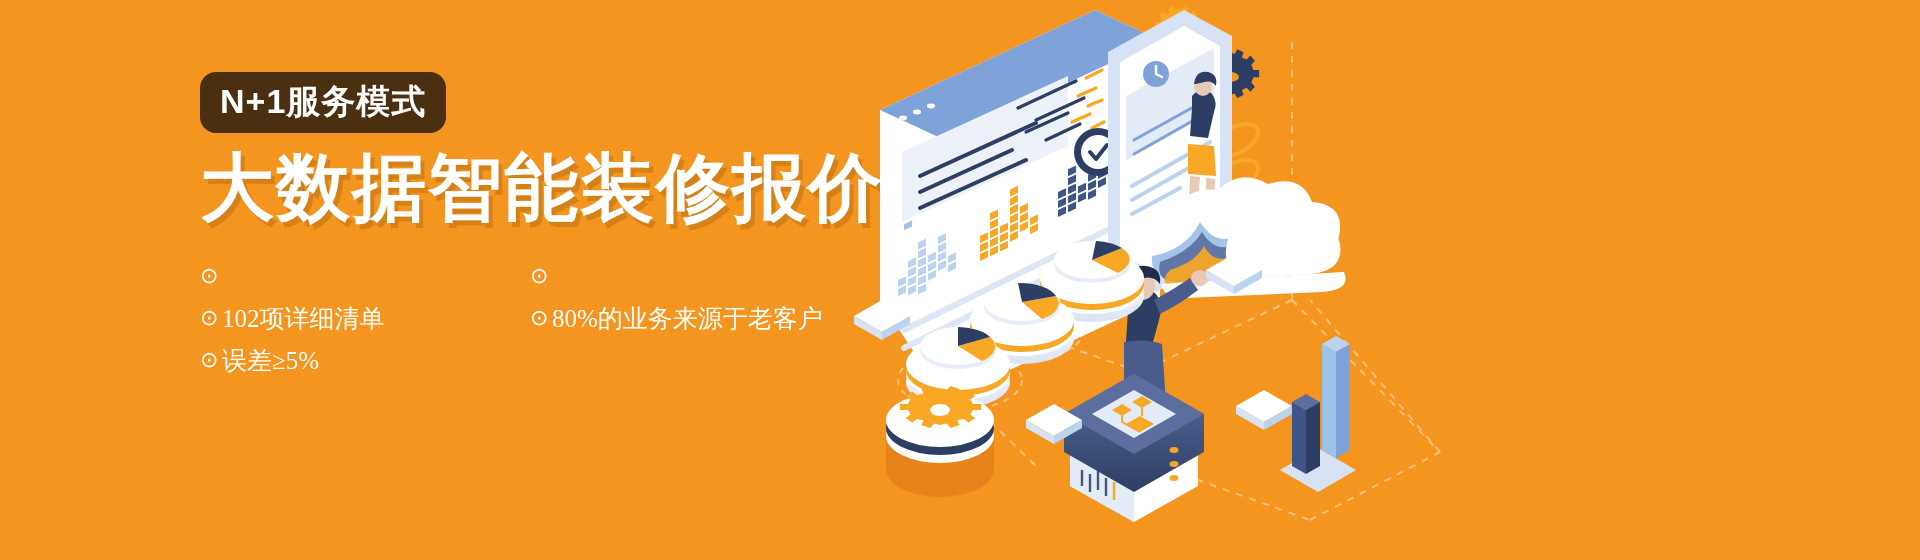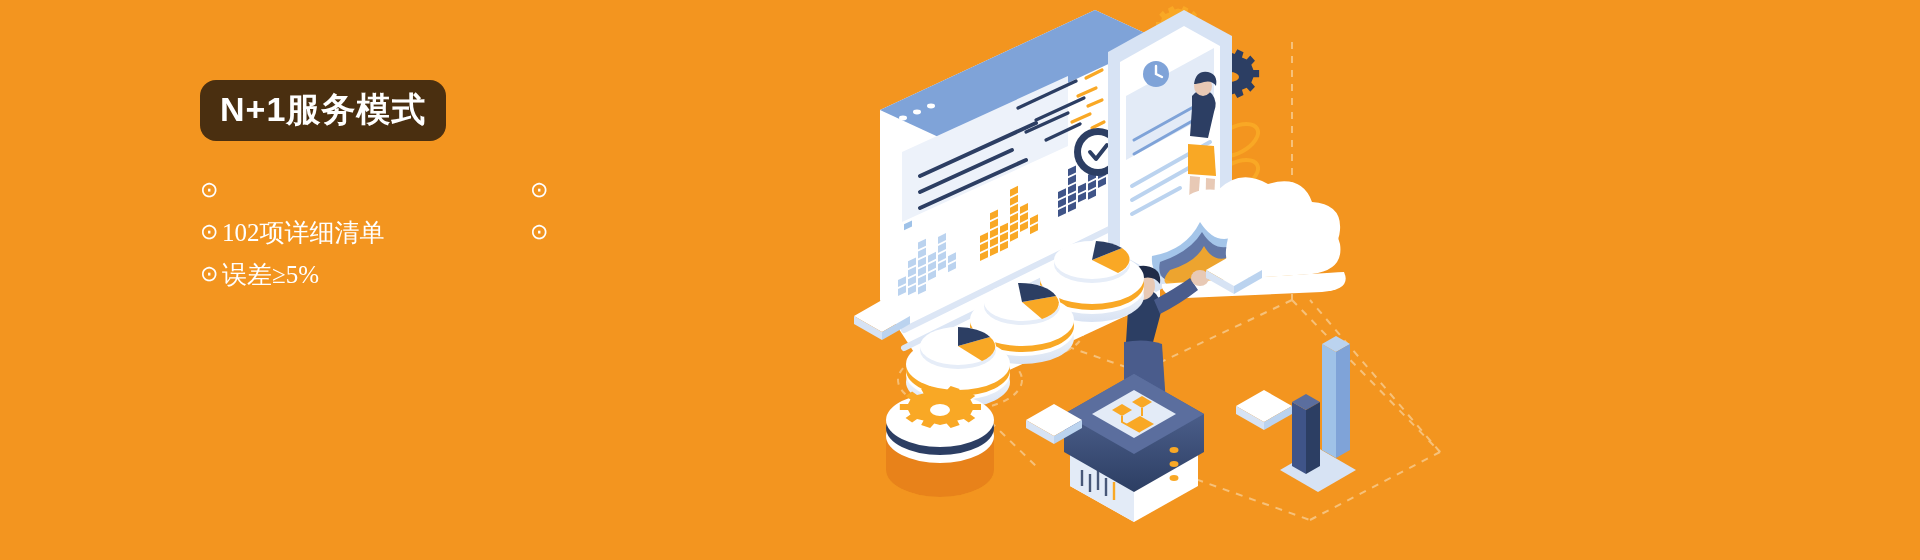--- a/index.html
+++ b/index.html
@@ -14,21 +14,21 @@
     width: 1920px;
     height: 560px;
     background: #F3951F;
     overflow: hidden;
   }
 
   
   #text-block {
     position: absolute;
     left: 200px;
-    top: 80px;
+    top: 72px;
     width: 720px;
   }
   #badge {
     display: inline-block;
     background: #4A2F10;
     color: #FFFFFF;
     font-family: "Liberation Sans", sans-serif;
     font-weight: bold;
     font-size: 34px;
     line-height: 1;
@@ -93,20 +93,21 @@
 </style>
 </head>
 <body>
 
 <div id="banner">
 
   <div id="text-block">
 
     <div id="badge">N+1服务模式</div>
 
+    <div id="headline">大数据智能装修报价</div>
 
     <div id="features">
 
       <div class="feature f-r1">
         <span class="bullet">⊙</span>
       </div>
 
       <div class="feature f-r2">
         <span class="bullet">⊙</span>
         <span class="flabel">102项详细清单</span>
@@ -116,20 +117,21 @@
         <span class="bullet">⊙</span>
         <span class="flabel">误差≥5%</span>
       </div>
 
       <div class="feature f-c2r1">
         <span class="bullet">⊙</span>
       </div>
 
       <div class="feature f-c2r2">
         <span class="bullet">⊙</span>
+        <span class="flabel">80%的业务来源于老客户</span>
       </div>
 
     </div>
   </div>
 
   <div id="illustration">
     <svg viewBox="0 0 720 560" xmlns="http://www.w3.org/2000/svg">
       <defs>
         <linearGradient id="gWhite" x1="0" y1="0" x2="0" y2="1">
           <stop offset="0%" stop-color="#FFFFFF"></stop>

